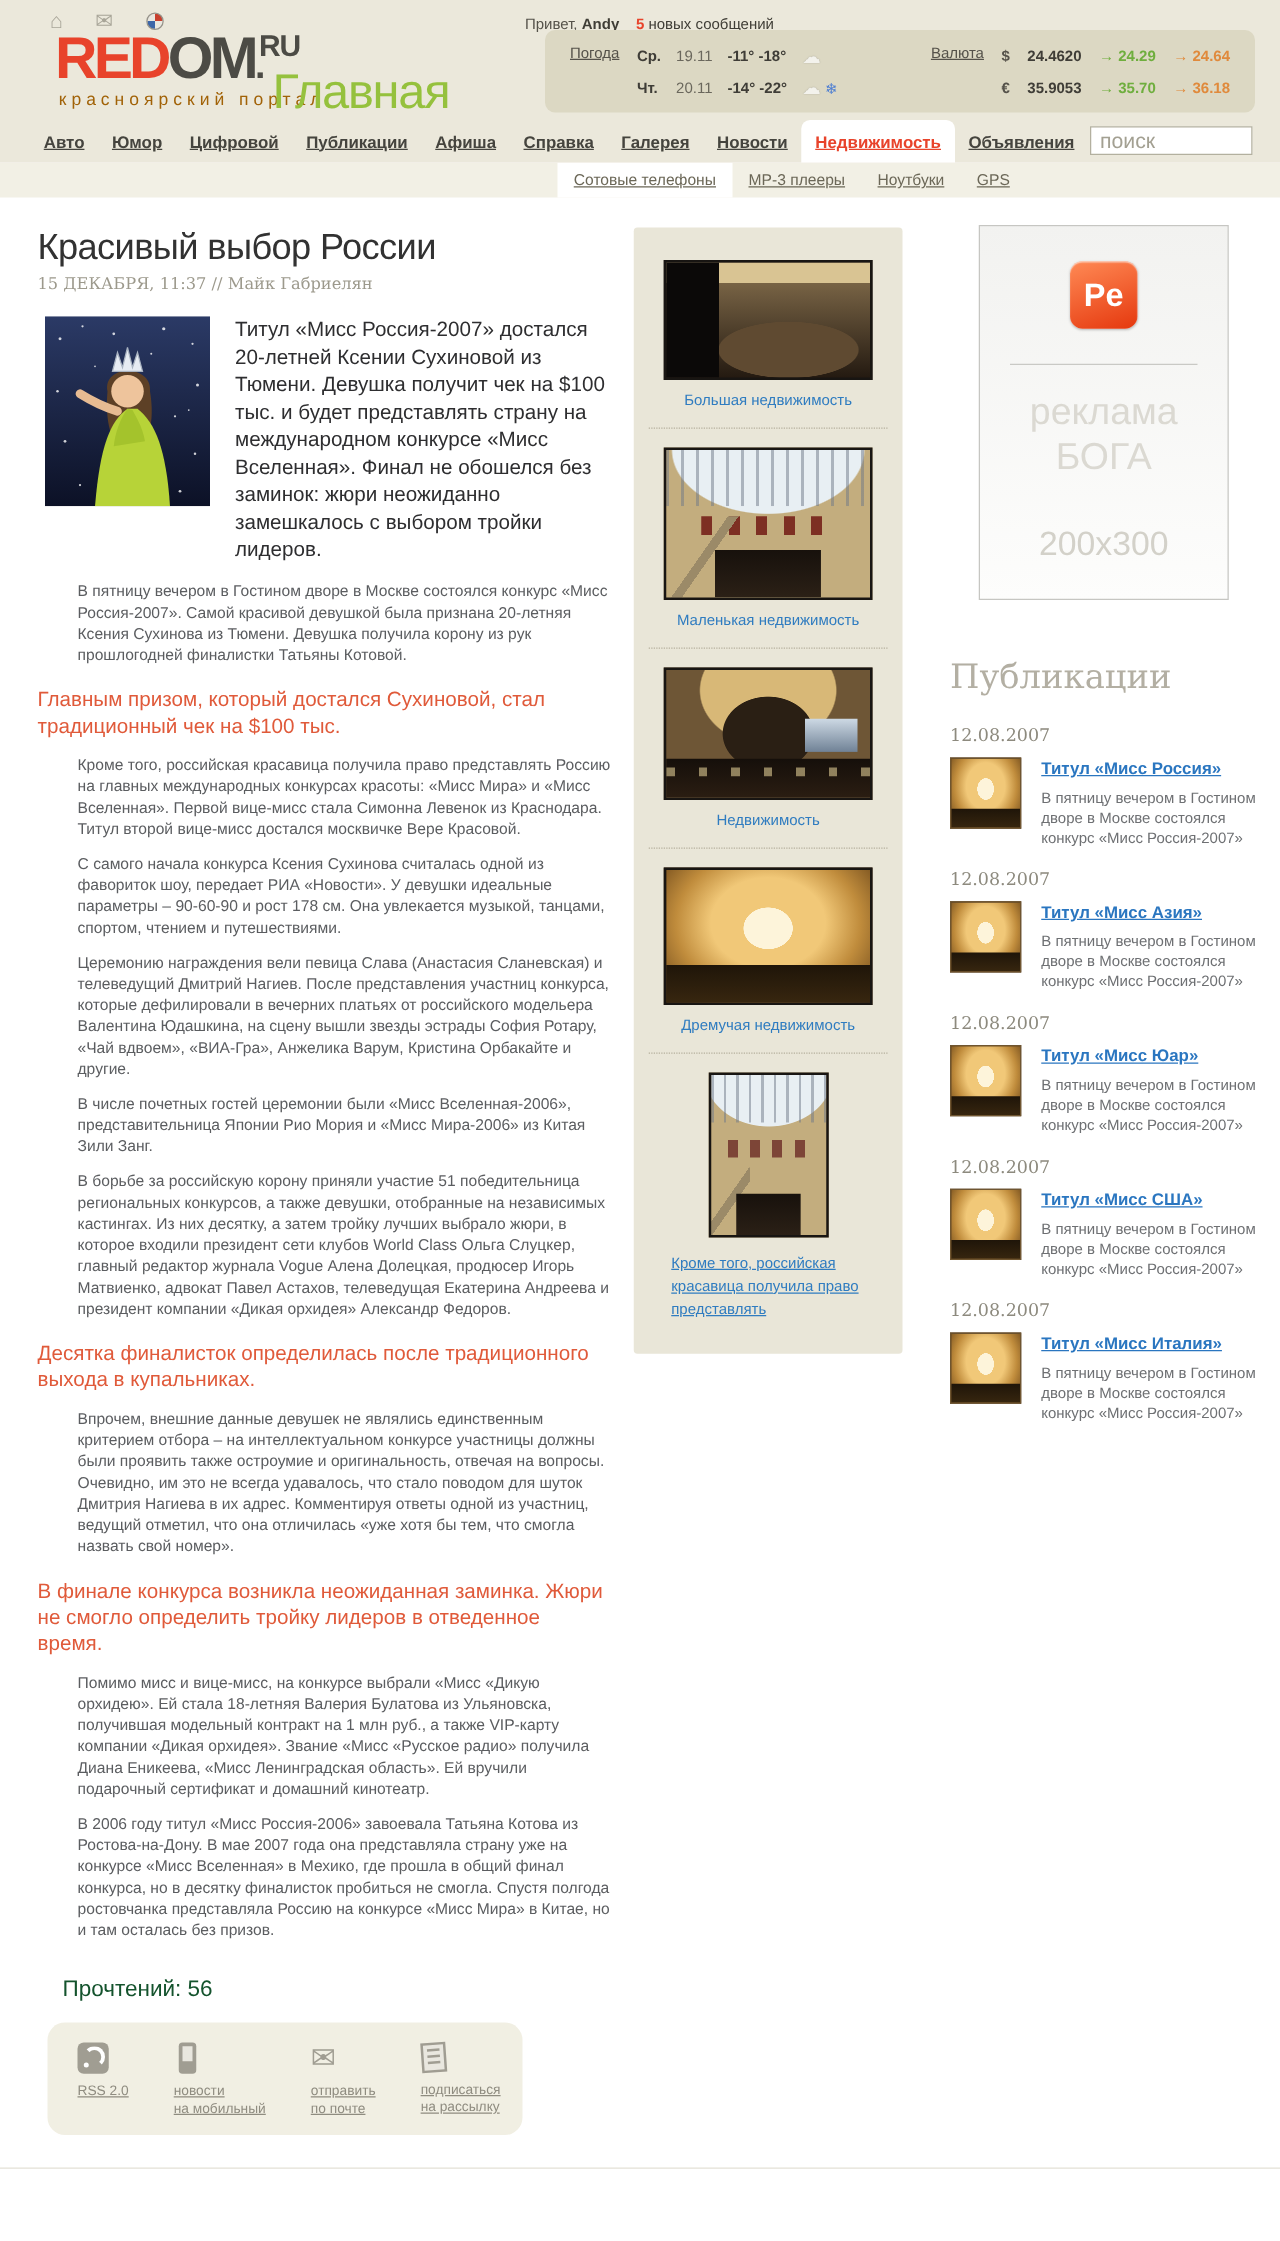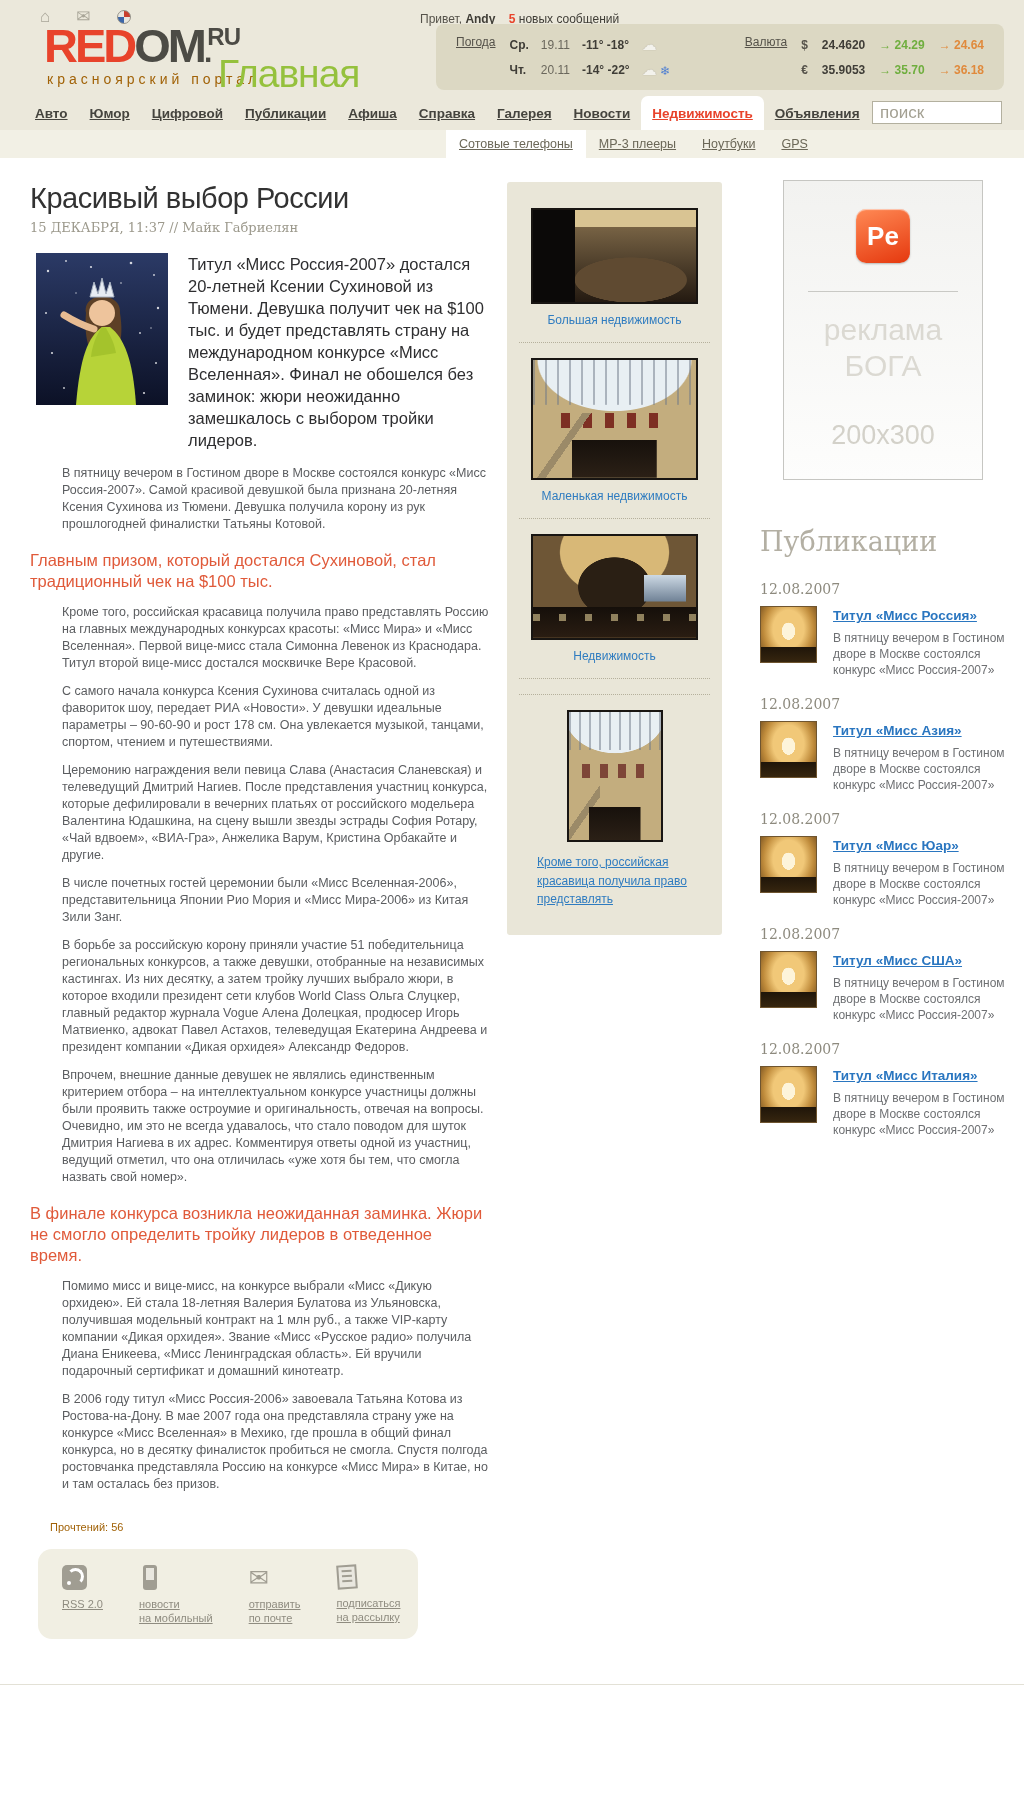--- a/index.html
+++ b/index.html
@@ -66,21 +66,21 @@
   .col-side { width:252px; flex:none; margin-left:38px; margin-top:22px; }
 
   
   .title { font-size:29px; font-weight:normal; color:#323232; margin:24px 0 5px; letter-spacing:-0.5px; }
   .meta { font-family:"DejaVu Serif",serif; font-size:13px; color:#9c998c; margin:0 0 18px; }
   .leadrow { display:flex; gap:20px; margin:0 0 14px 6px; }
   .missph { width:132px; height:152px; flex:none; }
   .lead { font-size:16.5px; line-height:22px; color:#2e2e30; }
   p.body { font-size:12.5px; line-height:17px; color:#5b5d60; margin:0 0 11px 32px; }
   h2.rhead { font-size:16.5px; line-height:21px; color:#e05a3a; font-weight:normal; margin:17px 10px 12px 0; }
-  .views { color:#a16207; font-size:11px; margin:28px 0 16px 20px; }
+  .views { color:#14532d; font-size:18px; margin:28px 0 16px 20px; }
 
   .sharebar { background:#f1efe3; border-radius:14px; margin-left:8px; width:380px;
               padding:16px 12px 14px 24px; display:flex; gap:36px; }
   .share-item { display:flex; flex-direction:column; gap:7px; font-size:11px; align-items:flex-start; }
   .share-item a { color:#8f8c80; text-decoration:underline; white-space:pre-line; cursor:pointer; line-height:14px; }
   .ic-rss { width:25px; height:25px; background:#a09d92; border-radius:5px; position:relative; }
   .ic-rss::before { content:""; position:absolute; left:5px; bottom:5px; width:4px; height:4px; background:#fff; border-radius:50%; }
   .ic-rss::after { content:""; position:absolute; left:5px; bottom:5px; width:11px; height:11px;
                    border:3px solid #fff; border-left-color:transparent; border-bottom-color:transparent; border-radius:50%; }
   .ic-phone { width:14px; height:25px; background:#a09d92; border-radius:3px; position:relative; margin-left:4px; }
@@ -282,20 +282,21 @@
         <div class="lead">Титул «Мисс Россия-2007» достался 20-летней Ксении Сухиновой из Тюмени. Девушка получит чек на $100 тыс. и будет представлять страну на международном конкурсе «Мисс Вселенная». Финал не обошелся без заминок: жюри неожиданно замешкалось с выбором тройки лидеров.</div>
       </div>
 
       <p class="body">В пятницу вечером в Гостином дворе в Москве состоялся конкурс «Мисс Россия-2007». Самой красивой девушкой была признана 20-летняя Ксения Сухинова из Тюмени. Девушка получила корону из рук прошлогодней финалистки Татьяны Котовой.</p>
       <h2 class="rhead">Главным призом, который достался Сухиновой, стал традиционный чек на $100 тыс.</h2>
       <p class="body">Кроме того, российская красавица получила право представлять Россию на главных международных конкурсах красоты: «Мисс Мира» и «Мисс Вселенная». Первой вице-мисс стала Симонна Левенок из Краснодара. Титул второй вице-мисс достался москвичке Вере Красовой.</p>
       <p class="body">С самого начала конкурса Ксения Сухинова считалась одной из фавориток шоу, передает РИА «Новости». У девушки идеальные параметры – 90-60-90 и рост 178 см. Она увлекается музыкой, танцами, спортом, чтением и путешествиями.</p>
       <p class="body">Церемонию награждения вели певица Слава (Анастасия Сланевская) и телеведущий Дмитрий Нагиев. После представления участниц конкурса, которые дефилировали в вечерних платьях от российского модельера Валентина Юдашкина, на сцену вышли звезды эстрады София Ротару, «Чай вдвоем», «ВИА-Гра», Анжелика Варум, Кристина Орбакайте и другие.</p>
       <p class="body">В числе почетных гостей церемонии были «Мисс Вселенная-2006», представительница Японии Рио Мория и «Мисс Мира-2006» из Китая Зили Занг.</p>
       <p class="body">В борьбе за российскую корону приняли участие 51 победительница региональных конкурсов, а также девушки, отобранные на независимых кастингах. Из них десятку, а затем тройку лучших выбрало жюри, в которое входили президент сети клубов World Class Ольга Слуцкер, главный редактор журнала Vogue Алена Долецкая, продюсер Игорь Матвиенко, адвокат Павел Астахов, телеведущая Екатерина Андреева и президент компании «Дикая орхидея» Александр Федоров.</p>
+      <h2 class="rhead">Десятка финалисток определилась после традиционного выхода в купальниках.</h2>
       <p class="body">Впрочем, внешние данные девушек не являлись единственным критерием отбора – на интеллектуальном конкурсе участницы должны были проявить также остроумие и оригинальность, отвечая на вопросы. Очевидно, им это не всегда удавалось, что стало поводом для шуток Дмитрия Нагиева в их адрес. Комментируя ответы одной из участниц, ведущий отметил, что она отличилась «уже хотя бы тем, что смогла назвать свой номер».</p>
       <h2 class="rhead">В финале конкурса возникла неожиданная заминка. Жюри не смогло определить тройку лидеров в отведенное время.</h2>
       <p class="body">Помимо мисс и вице-мисс, на конкурсе выбрали «Мисс «Дикую орхидею». Ей стала 18-летняя Валерия Булатова из Ульяновска, получившая модельный контракт на 1 млн руб., а также VIP-карту компании «Дикая орхидея». Звание «Мисс «Русское радио» получила Диана Еникеева, «Мисс Ленинградская область». Ей вручили подарочный сертификат и домашний кинотеатр.</p>
       <p class="body">В 2006 году титул «Мисс Россия-2006» завоевала Татьяна Котова из Ростова-на-Дону. В мае 2007 года она представляла страну уже на конкурсе «Мисс Вселенная» в Мехико, где прошла в общий финал конкурса, но в десятку финалисток пробиться не смогла. Спустя полгода ростовчанка представляла Россию на конкурсе «Мисс Мира» в Китае, но и там осталась без призов.</p>
 
       <div class="views">Прочтений: 56</div>
 
       <div class="sharebar">
         <div class="share-item">
           <span class="ic-rss"></span>
@@ -328,20 +329,24 @@
       <figure class="gfig">
         <div class="ph ph2"></div>
         <figcaption class="gcap"><a>Маленькая недвижимость</a></figcaption>
       </figure>
       <div class="dotsep"></div>
       <figure class="gfig">
         <div class="ph ph3"></div>
         <figcaption class="gcap"><a>Недвижимость</a></figcaption>
       </figure>
       <div class="dotsep"></div>
+      <figure class="gfig">
+        <div class="ph ph4"></div>
+        <figcaption class="gcap"><a>Дремучая недвижимость</a></figcaption>
+      </figure>
       <div class="dotsep"></div>
       <figure class="gfig last">
         <div class="ph ph5"></div>
         <figcaption class="gcap linkcap"><a>Кроме того, российская красавица получила право представлять</a></figcaption>
       </figure>
     </aside>
 
     <aside class="col-side">
       <div class="ad300">
         <div class="pe-logo">Pe</div>

